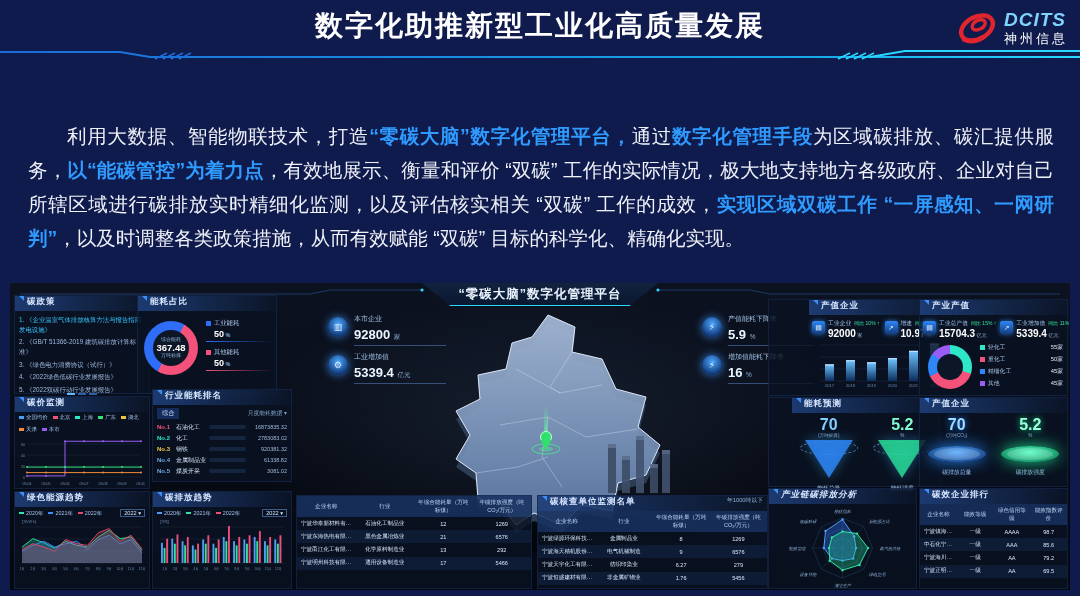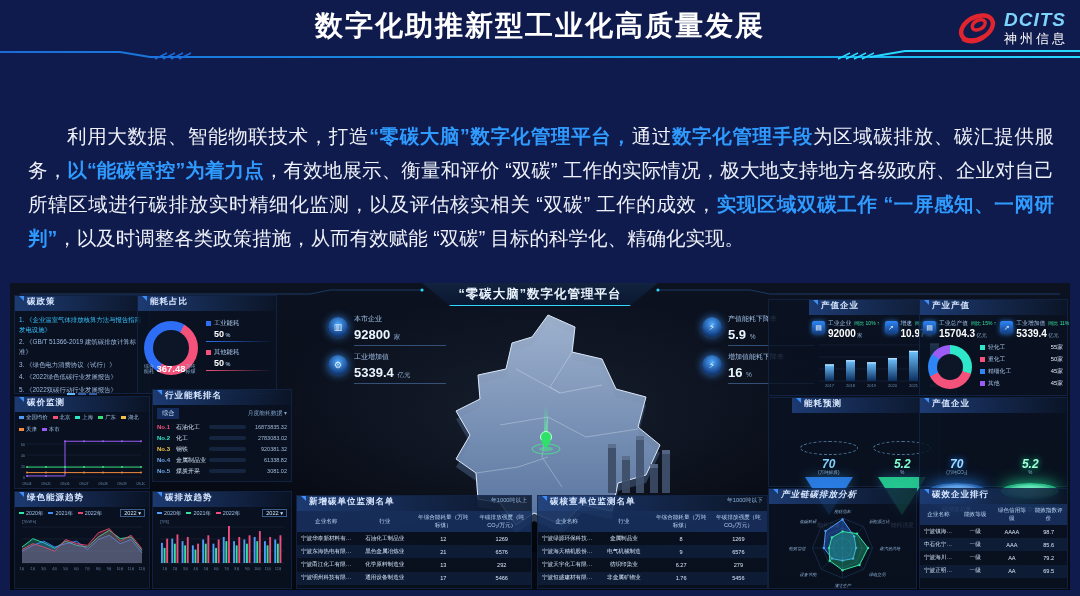--- a/index.html
+++ b/index.html
@@ -37,21 +37,21 @@
   .policy{list-style:none;margin:4px 4px 0 4px;padding:0;}
   .policy li{font-size:6.4px;color:#9db8dd;line-height:1.55;margin-bottom:2.5px;cursor:pointer;}
   .policy li.hl{color:#35c3ff;}
   .pol-dots{position:absolute;bottom:2px;left:50%;transform:translateX(-50%);display:flex;gap:3px;}
   .pol-dots i{width:8px;height:2px;background:#2e5fa8;display:block;}
   .pol-dots i.on{background:#5fb9ff;}
   
   .donut-wrap{display:flex;align-items:center;gap:8px;padding:8px 4px 0 6px;}
   .donut{position:relative;border-radius:50%;flex:0 0 auto;}
   .donut::after{content:"";position:absolute;inset:9px;border-radius:50%;background:#0d1627;}
-  .donut .ctr{position:absolute;inset:0;display:flex;align-items:flex-end;
+  .donut .ctr{position:absolute;inset:0;display:flex;flex-direction:column;align-items:center;
        justify-content:center;z-index:2;line-height:1.15;}
   .ctr .l{font-size:5px;color:#8fb2d8;}
   .ctr .v{font-size:9.5px;font-weight:bold;color:#fff;}
   .legend-col{flex:1;}
   .lg-item{margin-bottom:6px;}
   .lg-top{display:flex;align-items:center;gap:3px;font-size:6.3px;color:#aac6e8;cursor:pointer;}
   .lg-top i{width:5px;height:5px;flex:0 0 auto;}
   .lg-val{font-size:9px;font-weight:bold;color:#fff;border-bottom:1px solid rgba(120,170,240,.35);
        padding:1px 0 2px 8px;}
   .lg-val em{font-style:normal;font-size:5.5px;color:#8fb2d8;}
@@ -87,21 +87,21 @@
   .stat .sic{width:13px;height:13px;flex:0 0 auto;border-radius:2px;margin-top:2px;
        background:linear-gradient(180deg,#2e86f7,#123c7e);box-shadow:0 0 5px rgba(60,150,255,.7);
        color:#dff0ff;font-size:7px;display:flex;align-items:center;justify-content:center;}
   .stat .sl{font-size:5.8px;color:#9fc0e8;white-space:nowrap;}
   .stat .sv{font-size:10px;font-weight:bold;color:#fff;line-height:1.1;white-space:nowrap;}
   .stat .sv em{font-style:normal;font-size:5.2px;color:#8fb2d8;font-weight:normal;}
   .stat .sb{font-size:5px;color:#35e0a1;white-space:nowrap;}
   
   .fc-row{display:flex;justify-content:space-around;padding-top:4px;}
   .fc{display:flex;flex-direction:column;align-items:center;width:64px;position:relative;}
-  .fc .fv{font-size:12px;font-weight:bold;font-style:italic;line-height:1;margin-top:41px;}
+  .fc .fv{font-size:16px;font-weight:bold;line-height:1;}
   .fc .fu{font-size:4.6px;color:#8fb2d8;}
   .cone{width:0;height:0;border-left:24px solid transparent;border-right:24px solid transparent;
         margin-top:2px;filter:drop-shadow(0 0 6px rgba(60,180,255,.45));}
   .cone-ellipse{position:absolute;top:24px;width:56px;height:12px;border:1px dashed rgba(130,200,255,.55);
         border-radius:50%;}
   .disc{width:58px;height:16px;border-radius:50%;margin-top:8px;position:relative;}
   .disc::before{content:"";position:absolute;inset:2px 6px;border-radius:50%;background:rgba(255,255,255,.18);}
   .fc .fl{font-size:5.8px;color:#9fc0e8;margin-top:6px;}
   
   .tbl{width:100%;border-collapse:collapse;table-layout:fixed;}
@@ -532,25 +532,20 @@
           <text x="112" y="53" font-size="3.2" fill="#6f8db0" text-anchor="middle">11月</text>
           <rect x="118.30000000000001" y="22.48" width="1.9" height="23.52" fill="#4f9cf7"></rect>
           <rect x="120.9" y="26.68" width="1.9" height="19.32" fill="#35e0a1"></rect>
           <rect x="123.50000000000001" y="18.28" width="1.9" height="27.72" fill="#f04d7d"></rect>
           <text x="122.30000000000001" y="53" font-size="3.2" fill="#6f8db0" text-anchor="middle">12月</text>
         </svg>
       </div>
   </div>
 
   <div class="panel" style="left:286px;top:212px;width:234px;height:92px;">
-    <div class="ph">
-        <i class="tick"></i>
-        <span class="pt">新增碳单位监测名单</span>
-      <span class="tbl-note">年1000吨以上</span>
-      </div>
     <div class="pb" id="table0">
         <table class="tbl">
           <thead>
             <tr>
               <th>企业名称</th>
               <th>行业</th>
               <th>年综合能耗量（万吨标煤）</th>
               <th>年碳排放强度（吨CO₂/万元）</th>
             </tr>
           </thead>

